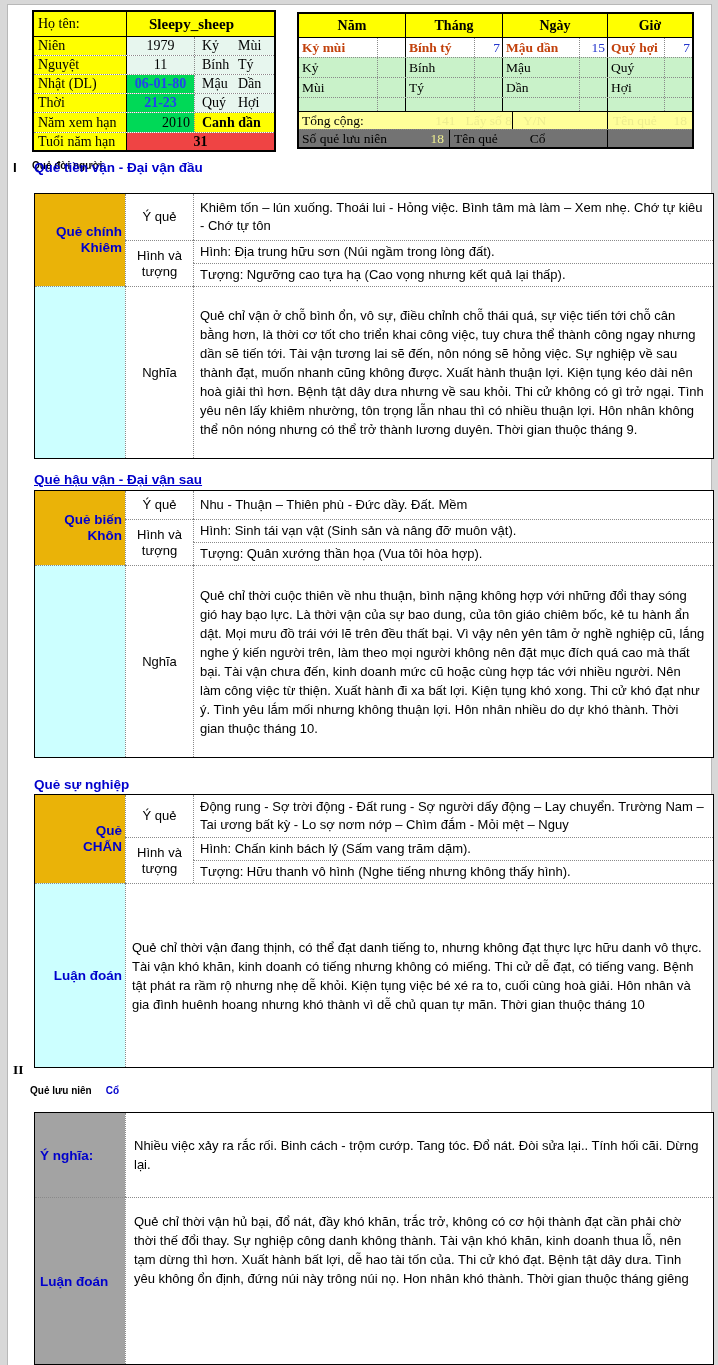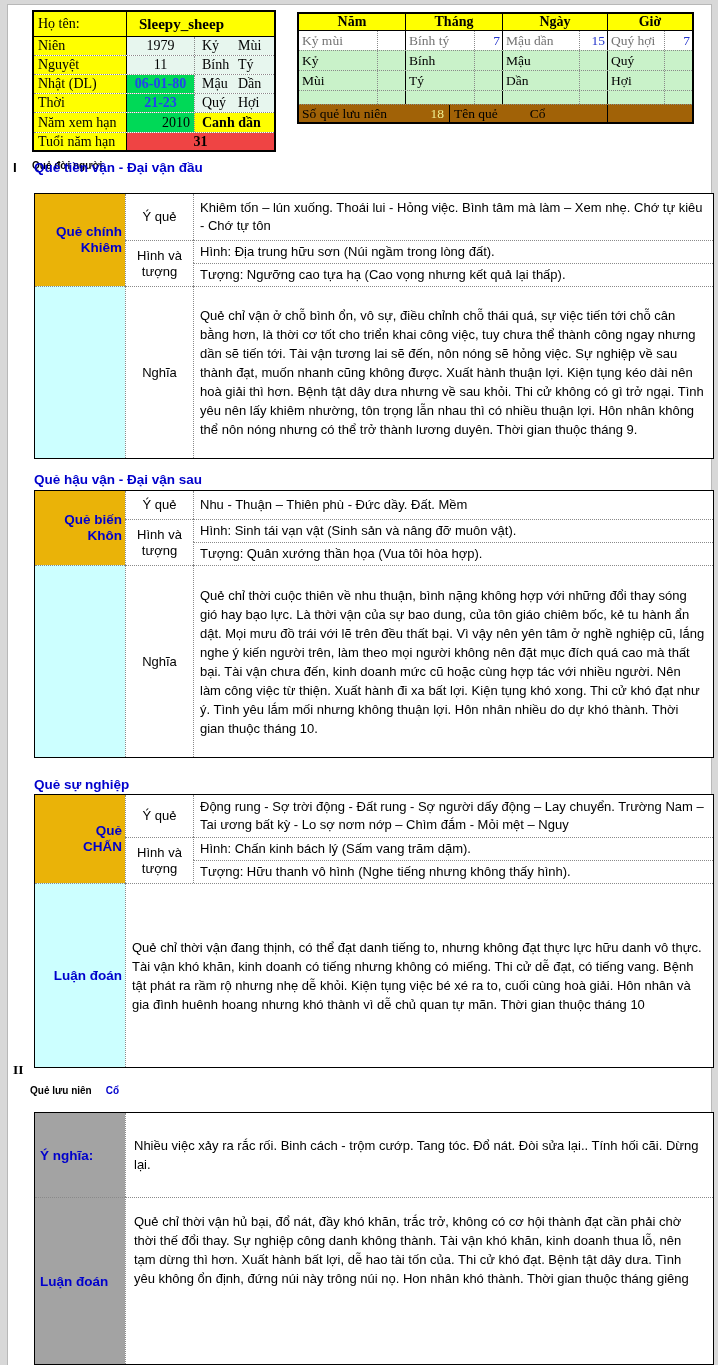--- a/index.html
+++ b/index.html
@@ -17,52 +17,52 @@
   .irow.r6 { height:20px; }
   .irow.r7 { height:18px; }
   .ilab { width:92px; background:#ffff00; padding-left:4px; display:flex; align-items:center; }
   .ival { width:68px; border-left:1px solid #000; display:flex; align-items:center; justify-content:center; }
   .icc  { width:80px; border-left:1px dotted #8a8a8a; display:flex; align-items:center; padding-left:7px; }
   .icc .can { width:36px; }
   .pale { background:#e7f6ee; }
   .grn  { background:#00d957; }
   .bluebold { color:#2244ee; font-weight:bold; }
   .iname { flex:1; background:#ffff00; font-weight:bold; font-size:15px; display:flex; align-items:center;
-           padding-left:12px; border-left:1px solid #000; }
+           padding-left:22px; border-left:1px solid #000; }
   .ival.rt { justify-content:flex-end; padding-right:4px; font-weight:normal; }
   .icc.yel { background:#ffff00; font-weight:bold; }
   .imerge { flex:1; background:#ef4444; font-weight:bold; display:flex; align-items:center;
             justify-content:center; border-left:1px solid #000; }
 
   
   #pillars { position:absolute; left:297px; top:12px; width:397px; border:2px solid #000;
              background:#fff; font-family:"Liberation Serif", serif; font-size:13.5px; }
   .prow { display:flex; }
   .pcell { display:flex; }
   .w1{width:106px} .w2{width:97px} .w3{width:105px} .w4{width:85px}
   .pcell + .pcell { border-left:1px solid #000; }
-  .phead { height:16px; background:#ffff00; font-weight:bold; font-size:14px;justify-content:space-between; }
+  .phead { height:23px; background:#ffff00; font-weight:bold; font-size:14px;justify-content:space-between; }
   .phead .pcell { align-items:center; justify-content:center; }
   .pdata { height:20px; }
   .pname { flex:1; padding-left:3px; display:flex; align-items:center; overflow:hidden; }
   .pnum  { width:28px; border-left:1px dotted #8a8a8a; display:flex; align-items:center;
            justify-content:flex-end; padding-right:2px; }
   .pr2 { border-top:1px solid #000; }
   .prgreen { background:#c9f2c9; border-top:1px dotted #8a8a8a; }
   .prempty { height:14px; }
-  .pblue { color:#737373; font-weight:normal; }
+  .pblue { color:#c2410c; font-weight:bold; }
   .pnumblue { color:#2233cc; }
   .ptot { height:18px; background:#ffff99; border-top:1px solid #000; display:flex; }
   .ptot-a{ width:213px; display:flex; align-items:center; padding-left:3px; }
   .ptot-b{ width:95px; border-left:1px solid #000; display:flex; align-items:center; padding-left:10px; }
   .ptot-c{ width:85px; border-left:1px solid #000; display:flex; align-items:center;
            justify-content:space-between; padding:0 5px; }
   .faint { color:#eded8f; }
   .ptot-a .faint.n1 { margin-left:auto; margin-right:10px; }
-  .pluu { height:18px; background:#a16207; border-top:1px dotted #8a8a8a; display:flex; }
+  .pluu { height:18px; background:#737373; border-top:1px dotted #8a8a8a; display:flex; }
   .pluu-a{ width:150px; display:flex; align-items:center; justify-content:space-between; padding:0 5px 0 3px; }
   .pluu-b{ width:158px; border-left:1px solid #000; display:flex; align-items:center; padding-left:4px; }
   .pluu-b .tqv { margin-left:32px; }
   .pluu-c{ width:85px; border-left:1px solid #000; }
 
   
   .secline { position:absolute; font-weight:bold; font-size:10px; }
   .secnum { position:absolute; left:13px; font-weight:bold; font-size:13.5px; }
   .subhead { position:absolute; left:34px; font-weight:bold; font-size:13.5px; color:#0000cc; }
   .quename { color:#0000cc; margin-left:14px; }
@@ -230,20 +230,34 @@
         </div>
       <div class="pcell w3">
           <span class="pname"></span>
           <span class="pnum"></span>
         </div>
       <div class="pcell w4">
           <span class="pname"></span>
           <span class="pnum"></span>
         </div>
     </div>
+    <div class="ptot">
+      <div class="ptot-a">
+        <span>Tổng cộng:</span>
+        <span class="faint n1">141</span>
+        <span class="faint">Lấy số 8</span>
+      </div>
+      <div class="ptot-b">
+        <span class="faint">Y/N</span>
+      </div>
+      <div class="ptot-c">
+        <span class="faint">Tên quẻ</span>
+        <span class="faint">18</span>
+      </div>
+    </div>
     <div class="pluu">
       <div class="pluu-a">
         <span>Số quẻ lưu niên</span>
         <span class="faint">18</span>
       </div>
       <div class="pluu-b">
         <span>Tên quẻ</span>
         <span class="tqv">Cổ</span>
       </div>
       <div class="pluu-c"></div>
@@ -262,21 +276,21 @@
     <div class="qcempty"></div>
     <div class="qh r1">Ý quẻ</div>
     <div class="qh r23">Hình và tượng</div>
     <div class="qh r4">Nghĩa</div>
     <div class="qv r1">Khiêm tốn – lún xuống. Thoái lui - Hỏng việc. Bình tâm mà làm – Xem nhẹ. Chớ tự kiêu - Chớ tự tôn</div>
     <div class="qv r2">Hình: Địa trung hữu sơn (Núi ngầm trong lòng đất).</div>
     <div class="qv r3">Tượng: Ngưỡng cao tựa hạ (Cao vọng nhưng kết quả lại thấp).</div>
     <div class="qv big">Quẻ chỉ vận ở chỗ bình ổn, vô sự, điều chỉnh chỗ thái quá, sự việc tiến tới chỗ cân bằng hơn, là thời cơ tốt cho triển khai công việc, tuy chưa thể thành công ngay nhưng dần sẽ tiến tới. Tài vận tương lai sẽ đến, nôn nóng sẽ hỏng việc. Sự nghiệp về sau thành đạt, muốn nhanh cũng không được. Xuất hành thuận lợi. Kiện tụng kéo dài nên hoà giải thì hơn. Bệnh tật dây dưa nhưng về sau khỏi. Thi cử không có gì trở ngại. Tình yêu nên lấy khiêm nhường, tôn trọng lẫn nhau thì có nhiều thuận lợi. Hôn nhân không thể nôn nóng nhưng có thể trở thành lương duyên. Thời gian thuộc tháng 9.</div>
   </div>
 
-  <div class="subhead" style="top:472px;">Quẻ hậu vận - Đại vận sau</div>
+  <div class="subhead" style="top:472px;text-decoration:underline;">Quẻ hậu vận - Đại vận sau</div>
   <div class="qt" id="qt2">
     <div class="qcmain">
       <span>Quẻ biến</span>
       <span>Khôn</span>
     </div>
     <div class="qcempty"></div>
     <div class="qh r1">Ý quẻ</div>
     <div class="qh r23">Hình và tượng</div>
     <div class="qh r4">Nghĩa</div>
     <div class="qv r1">Nhu - Thuận – Thiên phù - Đức dầy. Đất. Mềm</div>

